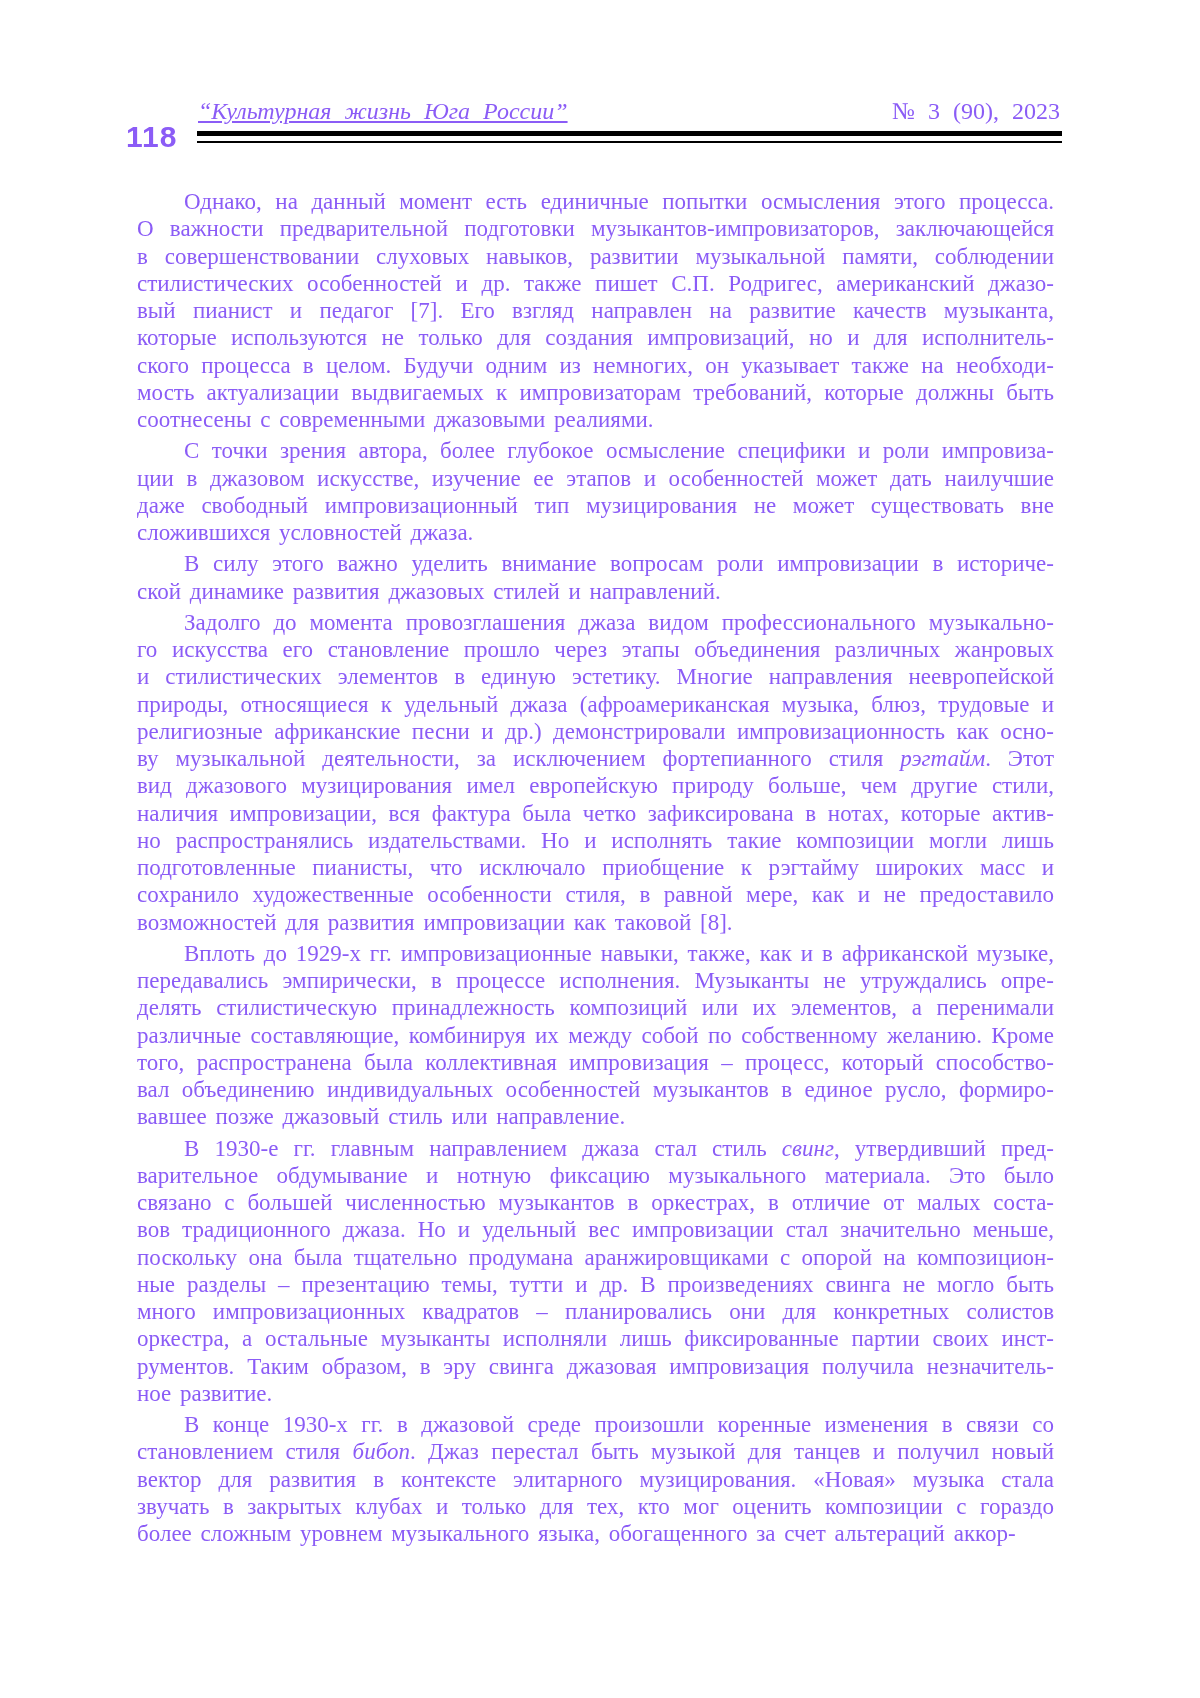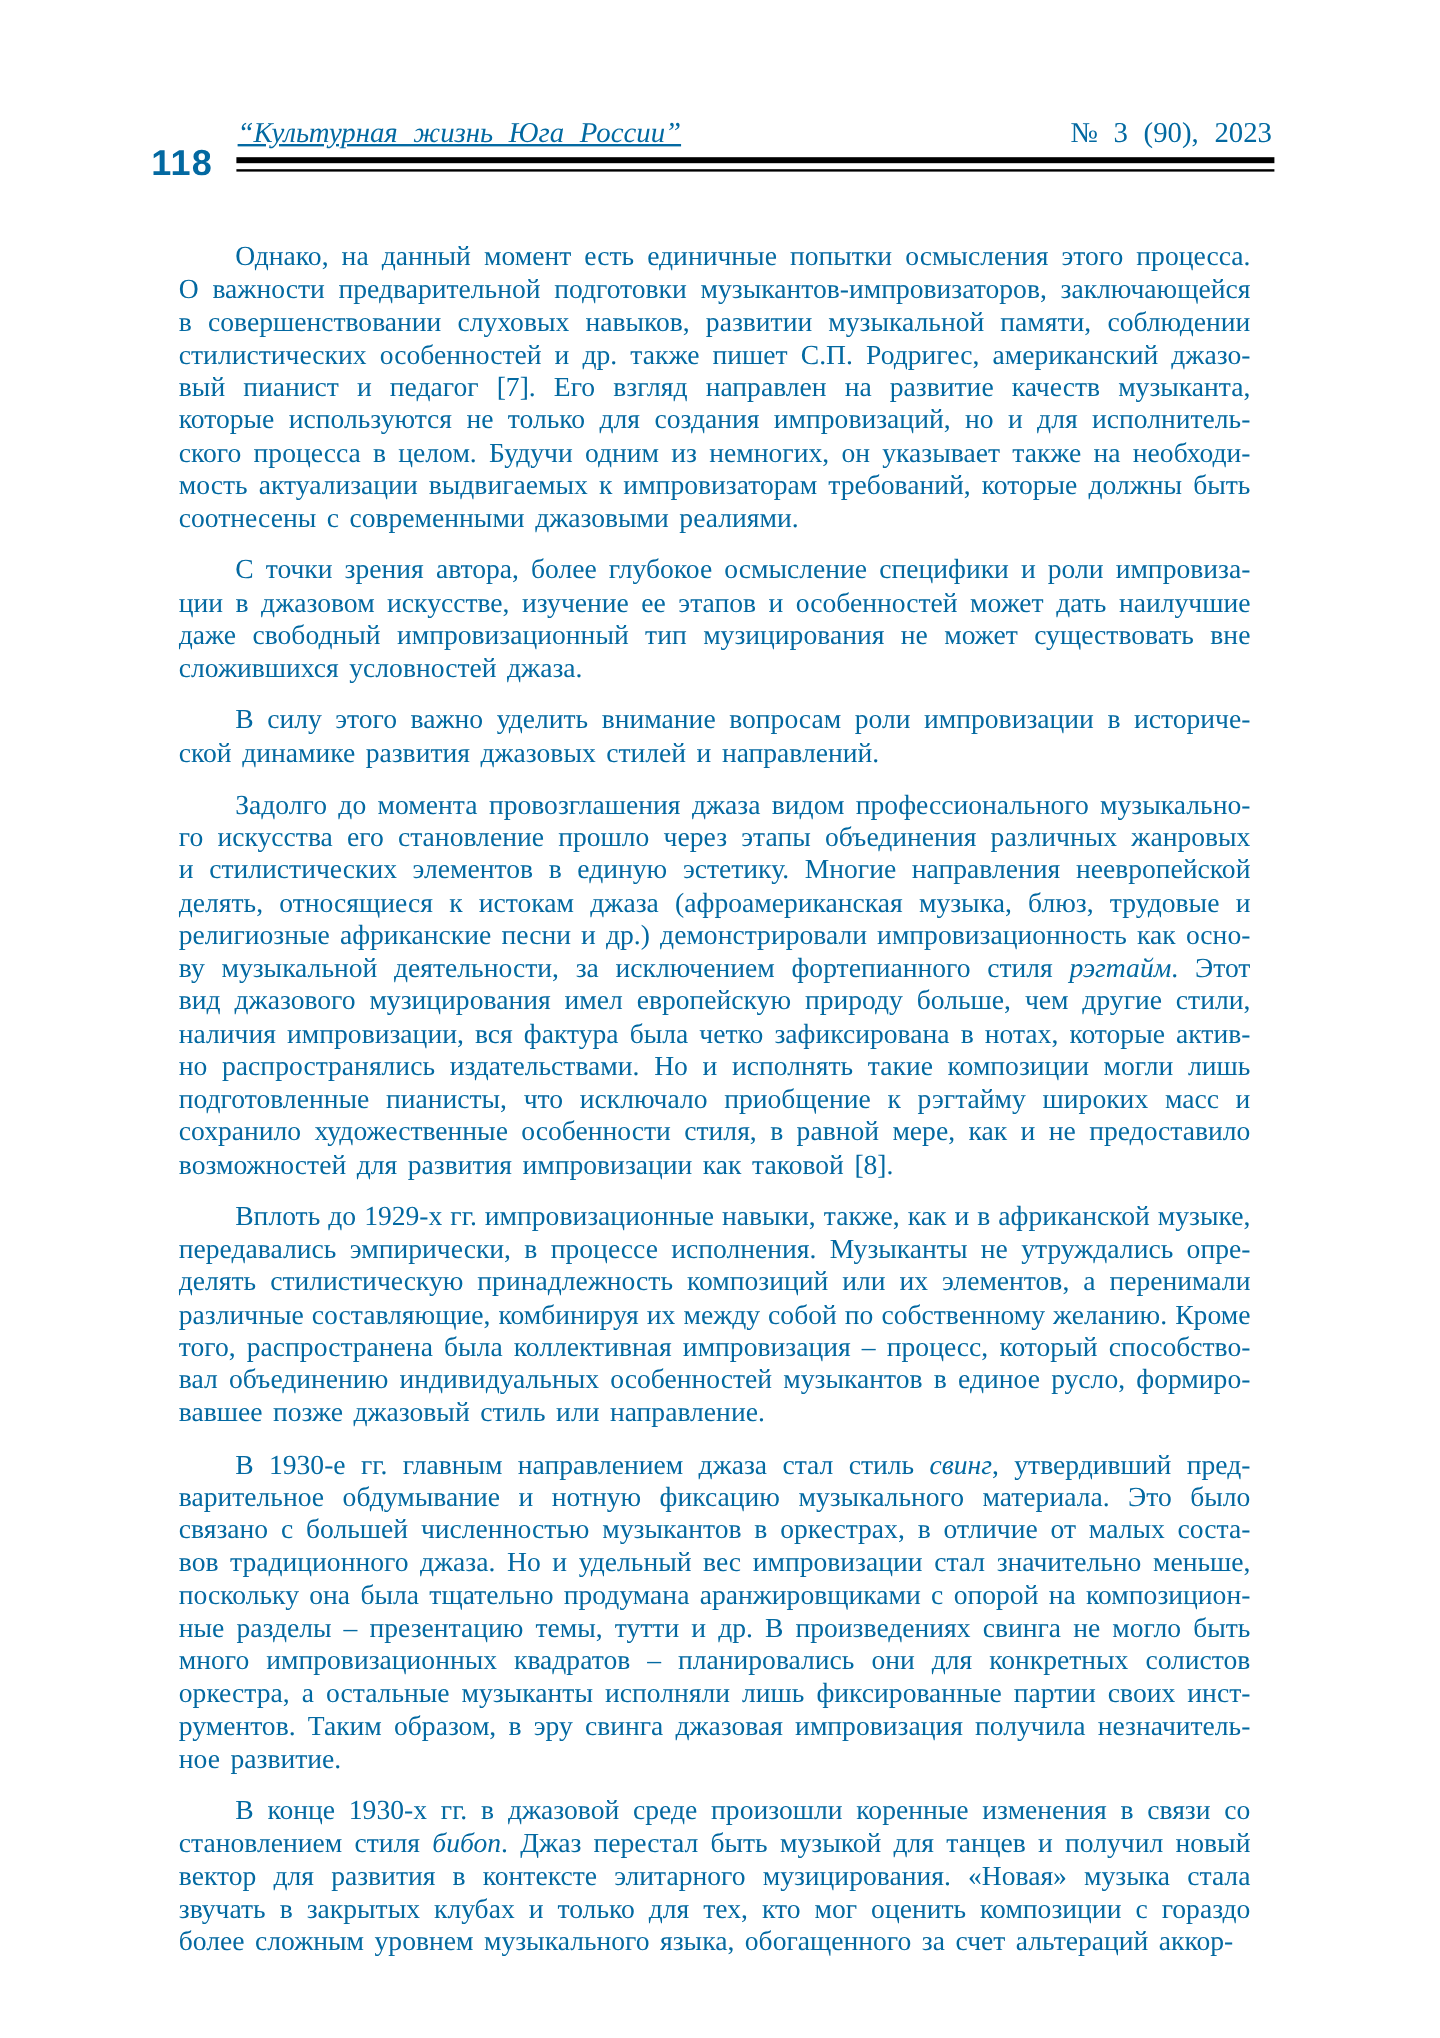--- a/index.html
+++ b/index.html
@@ -5,21 +5,21 @@
   html, body {
     margin: 0;
     padding: 0;
     background: #ffffff;
   }
   .page {
     position: relative;
     width: 1200px;
     height: 1698px;
     background: #ffffff;
-    color: #0369a1;
+    color: #8b5cf6;
     font-family: "Liberation Serif", serif;
     overflow: hidden;
   }
   
   .pagenum {
     position: absolute;
     left: 126px;
     top: 122px;
     font-family: "Liberation Sans", sans-serif;
     font-weight: bold;
@@ -58,21 +58,21 @@
   .rule-thin  { top: 141px; height: 2px; }
 
   
   .article {
     position: absolute;
     left: 133px;
     top: 184px;
     width: 925px;
     font-size: 23px;
   }
-  .paragraph { margin: 16px; padding: 0; }
+  .paragraph { margin: 4px; padding: 0; }
   .line {
     height: 27.25px;
     line-height: 27.25px;
     text-align: justify;
     text-align-last: justify;
     overflow: hidden;
   }
   .line.first { padding-left: 47px; }
   .line.last  { text-align-last: left; word-spacing: 3px; }
   .line i { font-style: italic; }
@@ -109,21 +109,21 @@
         <div class="line last"><span>сложившихся условностей джаза.</span></div>
       </div>
       <div class="paragraph">
         <div class="line first"><span>В силу этого важно уделить внимание вопросам роли импровизации в историче-</span></div>
         <div class="line last"><span>ской динамике развития джазовых стилей и направлений.</span></div>
       </div>
       <div class="paragraph">
         <div class="line first"><span>Задолго до момента провозглашения джаза видом профессионального музыкально-</span></div>
         <div class="line"><span>го искусства его становление прошло через этапы объединения различных жанровых</span></div>
         <div class="line"><span>и стилистических элементов в единую эстетику. Многие направления неевропейской</span></div>
-        <div class="line"><span>делять, относящиеся к истокам джаза (афроамериканская музыка, блюз, трудовые и</span></div>
+        <div class="line"><span>природы, относящиеся к удельный джаза (афроамериканская музыка, блюз, трудовые и</span></div>
         <div class="line"><span>религиозные африканские песни и др.) демонстрировали импровизационность как осно-</span></div>
         <div class="line"><span>ву музыкальной деятельности, за исключением фортепианного стиля </span><i>рэгтайм</i><span>. Этот</span></div>
         <div class="line"><span>вид джазового музицирования имел европейскую природу больше, чем другие стили,</span></div>
         <div class="line"><span>наличия импровизации, вся фактура была четко зафиксирована в нотах, которые актив-</span></div>
         <div class="line"><span>но распространялись издательствами. Но и исполнять такие композиции могли лишь</span></div>
         <div class="line"><span>подготовленные пианисты, что исключало приобщение к рэгтайму широких масс и</span></div>
         <div class="line"><span>сохранило художественные особенности стиля, в равной мере, как и не предоставило</span></div>
         <div class="line last"><span>возможностей для развития импровизации как таковой [8].</span></div>
       </div>
       <div class="paragraph">

